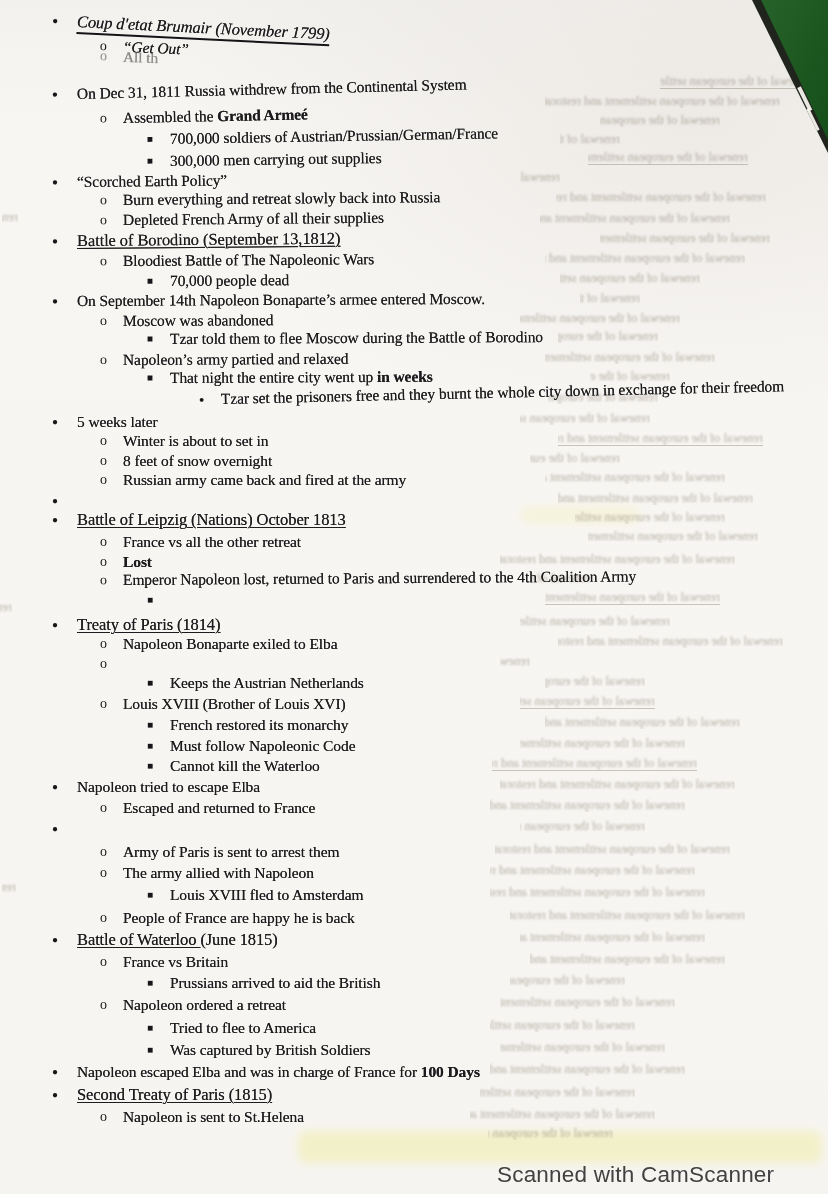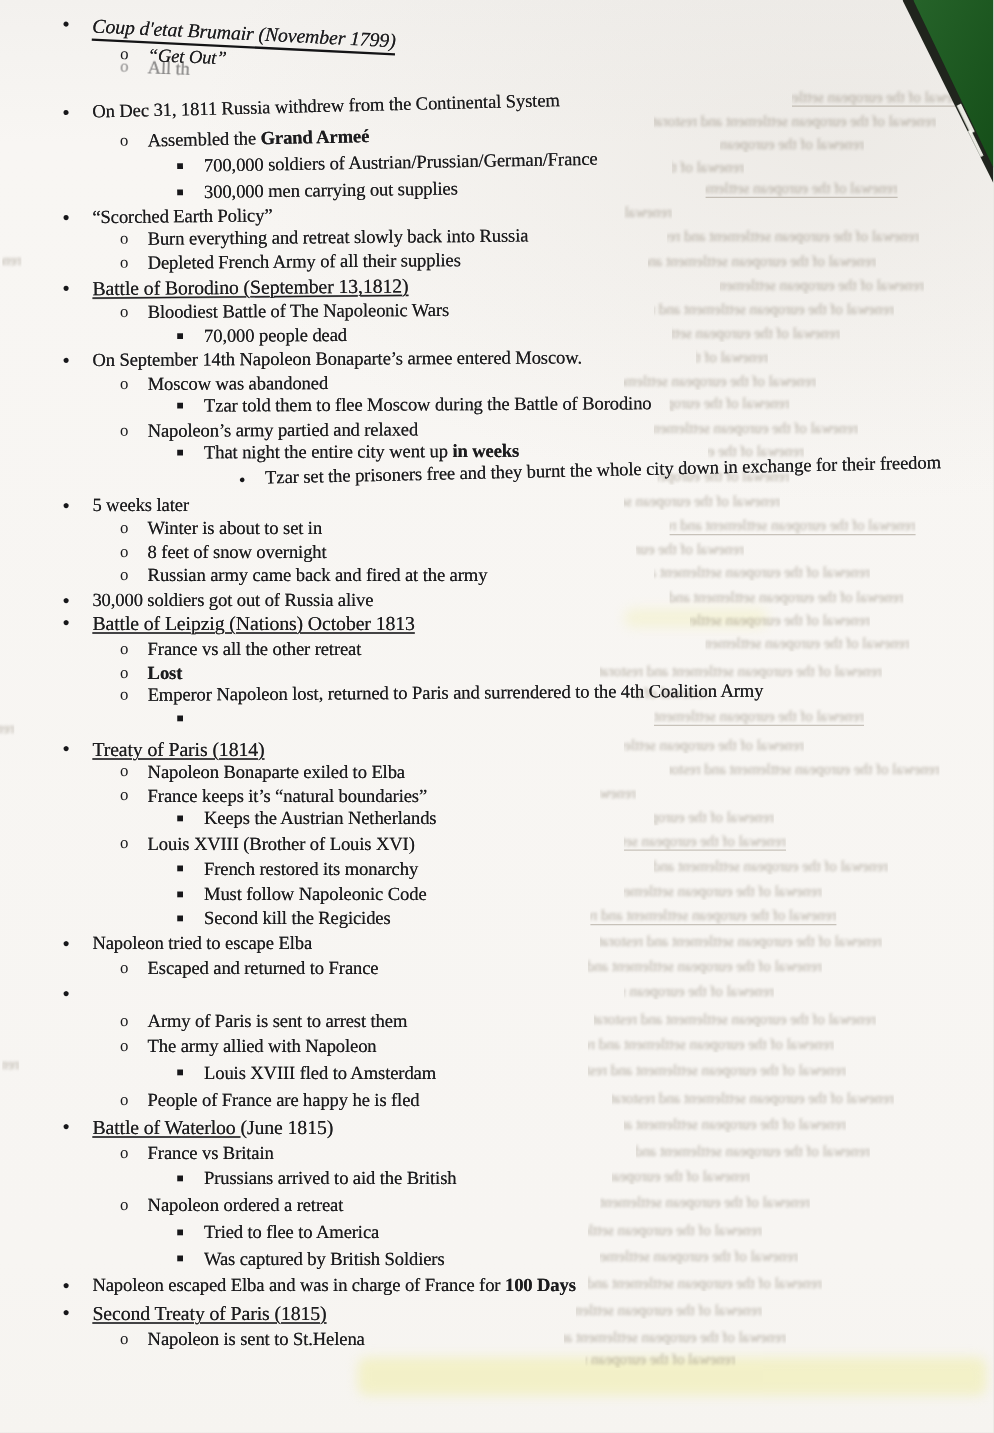--- a/index.html
+++ b/index.html
@@ -260,48 +260,49 @@
       <div class="line l1" style="top: 291px; transform: rotate(-0.3deg);"><span class="bullet">●</span><span>On September 14th Napoleon Bonaparte’s armee entered Moscow.</span></div>
       <div class="line l2" style="top: 311px; transform: rotate(-0.3deg);"><span class="bullet">o</span><span>Moscow was abandoned</span></div>
       <div class="line l3" style="top: 329px; transform: rotate(-0.3deg);"><span class="bullet">■</span><span>Tzar told them to flee Moscow during the Battle of Borodino</span></div>
       <div class="line l2" style="top: 350px; transform: rotate(-0.3deg);"><span class="bullet">o</span><span>Napoleon’s army partied and relaxed</span></div>
       <div class="line l3" style="top: 368px; transform: rotate(-0.3deg);"><span class="bullet">■</span><span>That night the entire city went up </span><span class="bold">in weeks</span></div>
       <div class="line l4" style="top: 389px; transform: rotate(-1.3deg);"><span class="bullet">●</span><span>Tzar set the prisoners free and they burnt the whole city down in exchange for their freedom</span></div>
       <div class="line l1" style="top: 412px;"><span class="bullet">●</span><span>5 weeks later</span></div>
       <div class="line l2" style="top: 431px;"><span class="bullet">o</span><span>Winter is about to set in</span></div>
       <div class="line l2" style="top: 451px;"><span class="bullet">o</span><span>8 feet of snow overnight</span></div>
       <div class="line l2" style="top: 470px;"><span class="bullet">o</span><span>Russian army came back and fired at the army</span></div>
-      <div class="line l1" style="top: 491px;"><span class="bullet">●</span><span>30,000 soldiers got out of Russia alive</span></div>
+      <div class="line l1" style="top: 491px;"><span class="bullet">●</span></div>
       <div class="line l1 hd" style="top: 510px;"><span class="bullet">●</span><span class="und">Battle of Leipzig (Nations) October 1813</span></div>
       <div class="line l2" style="top: 532px;"><span class="bullet">o</span><span>France vs all the other retreat</span></div>
       <div class="line l2" style="top: 552px;"><span class="bullet">o</span><span class="bold">Lost</span></div>
       <div class="line l2" style="top: 570px; transform: rotate(-0.4deg);"><span class="bullet">o</span><span>Emperor Napoleon lost, returned to Paris and surrendered to the 4th Coalition Army</span></div>
       <div class="line l3" style="top: 590px;"><span class="bullet">■</span></div>
       <div class="line l1 hd" style="top: 615px;"><span class="bullet">●</span><span class="und">Treaty of Paris (1814)</span></div>
       <div class="line l2" style="top: 634px;"><span class="bullet">o</span><span>Napoleon Bonaparte exiled to Elba</span></div>
-      <div class="line l2" style="top: 654px;"><span class="bullet">o</span><span>France keeps it’s “natural boundaries”</span></div>
+      <div class="line l2" style="top: 654px;"><span class="bullet">o</span></div>
       <div class="line l3" style="top: 673px;"><span class="bullet">■</span><span>Keeps the Austrian Netherlands</span></div>
       <div class="line l2" style="top: 694px;"><span class="bullet">o</span><span>Louis XVIII (Brother of Louis XVI)</span></div>
       <div class="line l3" style="top: 715px;"><span class="bullet">■</span><span>French restored its monarchy</span></div>
       <div class="line l3" style="top: 736px;"><span class="bullet">■</span><span>Must follow Napoleonic Code</span></div>
-      <div class="line l3" style="top: 756px;"><span class="bullet">■</span><span>Second kill the Regicides</span></div>
+      <div class="line l3" style="top: 756px;"><span class="bullet">■</span><span>Cannot kill the Waterloo</span></div>
       <div class="line l1" style="top: 777px;"><span class="bullet">●</span><span>Napoleon tried to escape Elba</span></div>
       <div class="line l2" style="top: 798px;"><span class="bullet">o</span><span>Escaped and returned to France</span></div>
       <div class="line l1" style="top: 819px;"><span class="bullet">●</span></div>
       <div class="line l2" style="top: 842px;"><span class="bullet">o</span><span>Army of Paris is sent to arrest them</span></div>
       <div class="line l2" style="top: 863px;"><span class="bullet">o</span><span>The army allied with Napoleon</span></div>
       <div class="line l3" style="top: 885px;"><span class="bullet">■</span><span>Louis XVIII fled to Amsterdam</span></div>
-      <div class="line l2" style="top: 908px;"><span class="bullet">o</span><span>People of France are happy he is fled</span></div>
+      <div class="line l2" style="top: 908px;"><span class="bullet">o</span><span>People of France are happy he is back</span></div>
       <div class="line l1 hd" style="top: 930px;"><span class="bullet">●</span><span class="und">Battle of Waterloo </span><span>(June 1815)</span></div>
       <div class="line l2" style="top: 952px;"><span class="bullet">o</span><span>France vs Britain</span></div>
       <div class="line l3" style="top: 973px;"><span class="bullet">■</span><span>Prussians arrived to aid the British</span></div>
       <div class="line l2" style="top: 995px;"><span class="bullet">o</span><span>Napoleon ordered a retreat</span></div>
       <div class="line l3" style="top: 1018px;"><span class="bullet">■</span><span>Tried to flee to America</span></div>
       <div class="line l3" style="top: 1040px;"><span class="bullet">■</span><span>Was captured by British Soldiers</span></div>
       <div class="line l1" style="top: 1062px;"><span class="bullet">●</span><span>Napoleon escaped Elba and was in charge of France for </span><span class="bold">100 Days</span></div>
       <div class="line l1 hd" style="top: 1085px;"><span class="bullet">●</span><span class="und">Second Treaty of Paris (1815)</span></div>
       <div class="line l2" style="top: 1107px;"><span class="bullet">o</span><span>Napoleon is sent to St.Helena</span></div>
     </div>
   <div class="corner-dark"></div>
   <div class="corner-green"></div>
   <div class="stripe stripe1"></div>
   <div class="stripe stripe2"></div>
+  <div id="watermark">Scanned with CamScanner</div>
 </div>
 
 </body></html>

